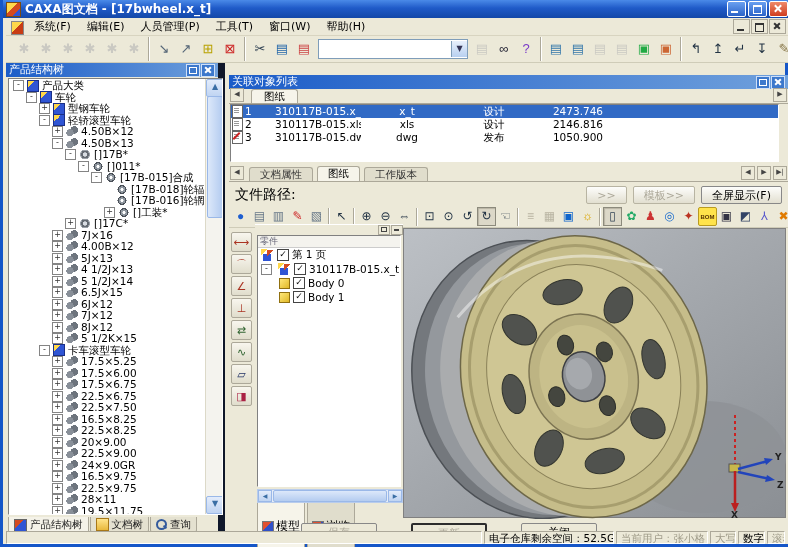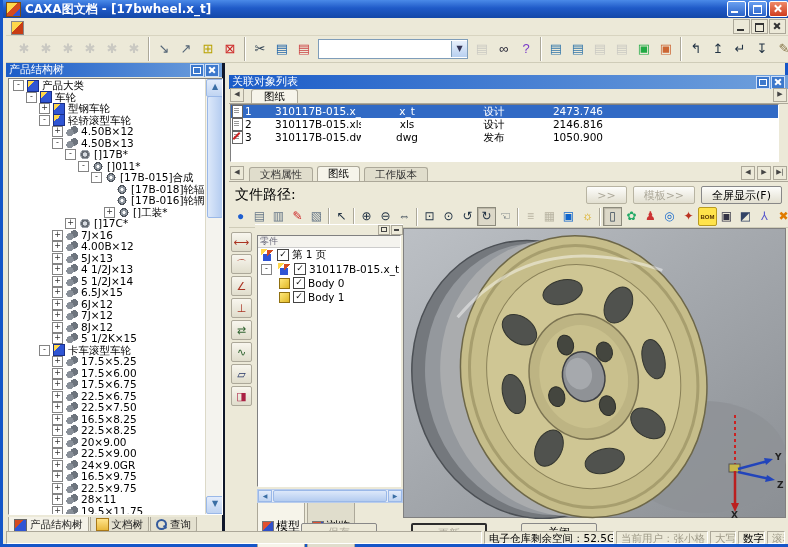--- a/index.html
+++ b/index.html
@@ -48,21 +48,21 @@
     font-size:8px;text-align:center;line-height:16px;color:#335;}
   
   .pane-hdr{height:14px;background:linear-gradient(90deg,#1b5cc8,#6fa0dc);color:#fff;font-size:11px;
     display:flex;align-items:center;padding:0 3px;line-height:14px;}
   .pane-hbtns{margin-left:auto;display:flex;gap:1px;}
   .phb{width:12px;height:11px;border:1px solid #cfe0f8;background:#3c78cc;position:relative;}
   .phb.pin::after{content:"";position:absolute;left:2px;top:2px;width:6px;height:5px;border:1px solid #fff;}
   .phb.close::before,.phb.close::after{content:"";position:absolute;left:5px;top:1px;width:2px;height:8px;background:#fff;}
   .phb.close::before{transform:rotate(45deg);} .phb.close::after{transform:rotate(-45deg);}
   
-  #left-panel{left:3px;top:63px;width:219px;height:468px;background:#ece9d8;border-right:3px solid #0f172a;}
+  #left-panel{left:3px;top:63px;width:219px;height:468px;background:#ece9d8;border-right:7px solid #0f172a;}
   #tree-box{left:2px;top:15px;width:215px;height:437px;background:#fff;border:1px solid #808080;
     border-bottom-color:#fff;border-right-color:#fff;overflow:hidden;}
   #tree{position:absolute;left:0;top:1px;width:196px;}
   .trow{height:11.5px;line-height:11.5px;font-size:10.5px;white-space:nowrap;display:flex;align-items:center;color:#000;}
   .texp{width:9px;height:9px;border:1px solid #848484;background:#fff;font-size:8px;line-height:7px;text-align:center;
     margin-right:3px;flex:none;color:#333;}
   .tico{width:12px;height:11px;margin-right:3px;flex:none;}
   .i-box{background:linear-gradient(135deg,#ffd84a 0 35%,#2f55d4 35%);border:1px solid #1a2f88;width:10px;height:10px;}
   .i-gears{background:
      radial-gradient(circle at 33% 62%,#888f98 0 34%,transparent 35%),
@@ -178,20 +178,28 @@
     <span>CAXA图文档 - [17bwheel.x_t]</span>
     <div class="winbtns">
       <div class="wbtn min"></div>
       <div class="wbtn rest"></div>
       <div class="wbtn close"></div>
     </div>
   </div>
 
   <div id="menubar" class="abs">
     <div id="menu-grip"></div>
+    <div id="menus" style="display:flex">
+        <div class="menu-item">系统(F)</div>
+        <div class="menu-item">编辑(E)</div>
+        <div class="menu-item">人员管理(P)</div>
+        <div class="menu-item">工具(T)</div>
+        <div class="menu-item">窗口(W)</div>
+        <div class="menu-item">帮助(H)</div>
+      </div>
     <div class="mdibtns">
       <div class="mdib min"></div>
       <div class="mdib rest"></div>
       <div class="mdib close"></div>
     </div>
   </div>
 
   <div id="toolbar" class="abs">
       <div class="tb-group">
         <button class="tb-btn dis" style="color: rgb(138, 123, 176);">✱</button>

